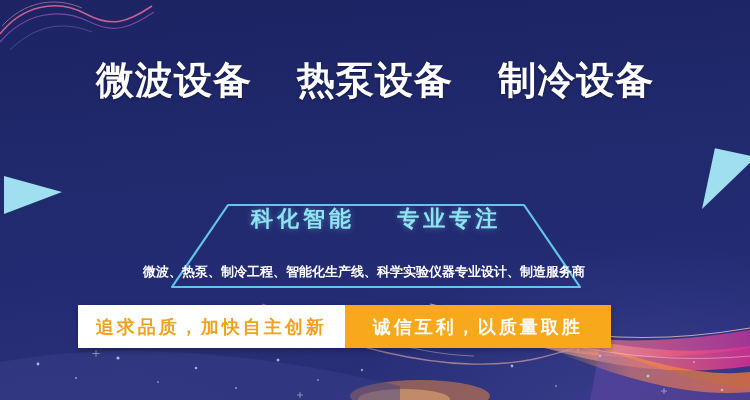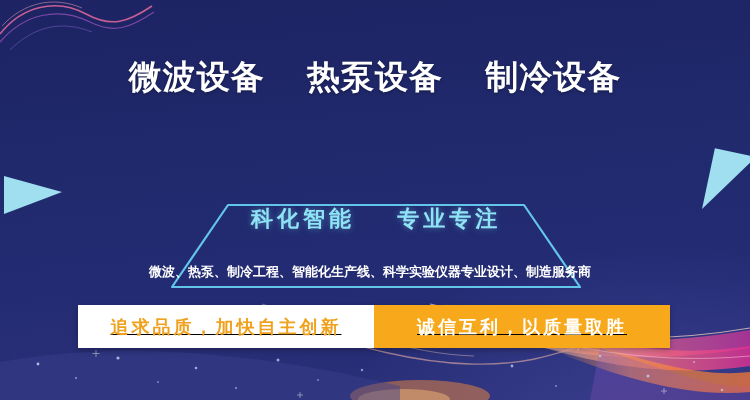--- a/index.html
+++ b/index.html
@@ -49,21 +49,21 @@
     position:absolute;
     left:0; top:58px;
     width:750px;
     text-align:center;
     color:#ffffff;
     font-weight:bold;
     letter-spacing:1px;
     line-height:1.18;
     text-shadow:0 1px 3px rgba(0,0,0,.35);
   }
-  #headline .line { font-size:33px; white-space:nowrap; }
+  #headline .line { font-size:38px; white-space:nowrap; }
   #headline .line span { padding:0 2px; }
   #headline .gap { display:inline-block; width:18px; }
 
   
   #frame {
     position:absolute;
     left:170px; top:203px;
     width:412px; height:86px;
   }
   #frame svg { display:block; width:412px; height:86px; }
@@ -77,38 +77,37 @@
     font-size:22px;
     font-weight:bold;
     letter-spacing:4px;
     white-space:nowrap;
     text-shadow:0 0 6px rgba(120,220,245,.45);
   }
   #slogan-cn .seg-gap { display:inline-block; width:22px; }
 
   #slogan-sub {
     position:absolute;
-    left:94px; top:263px;
+    left:88px; top:263px;
     width:552px;
     text-align:center;
     color:#ffffff;
     font-size:13px;
     font-weight:bold;
     letter-spacing:0px;
     white-space:nowrap;
   }
 
   
   #bottom-bar {
     position:absolute;
     left:78px; top:305px;
-    width:592px; height:43px;
+    width:533px; height:43px;
     display:flex;
     box-shadow:0 2px 6px rgba(0,0,0,.28);
-    text-decoration:underline;
   }
   .bar-half {
     flex:1 1 50%;
     display:flex;
     align-items:center;
     justify-content:center;
     font-size:18px;
     font-weight:bold;
     letter-spacing:3px;
     white-space:nowrap;

